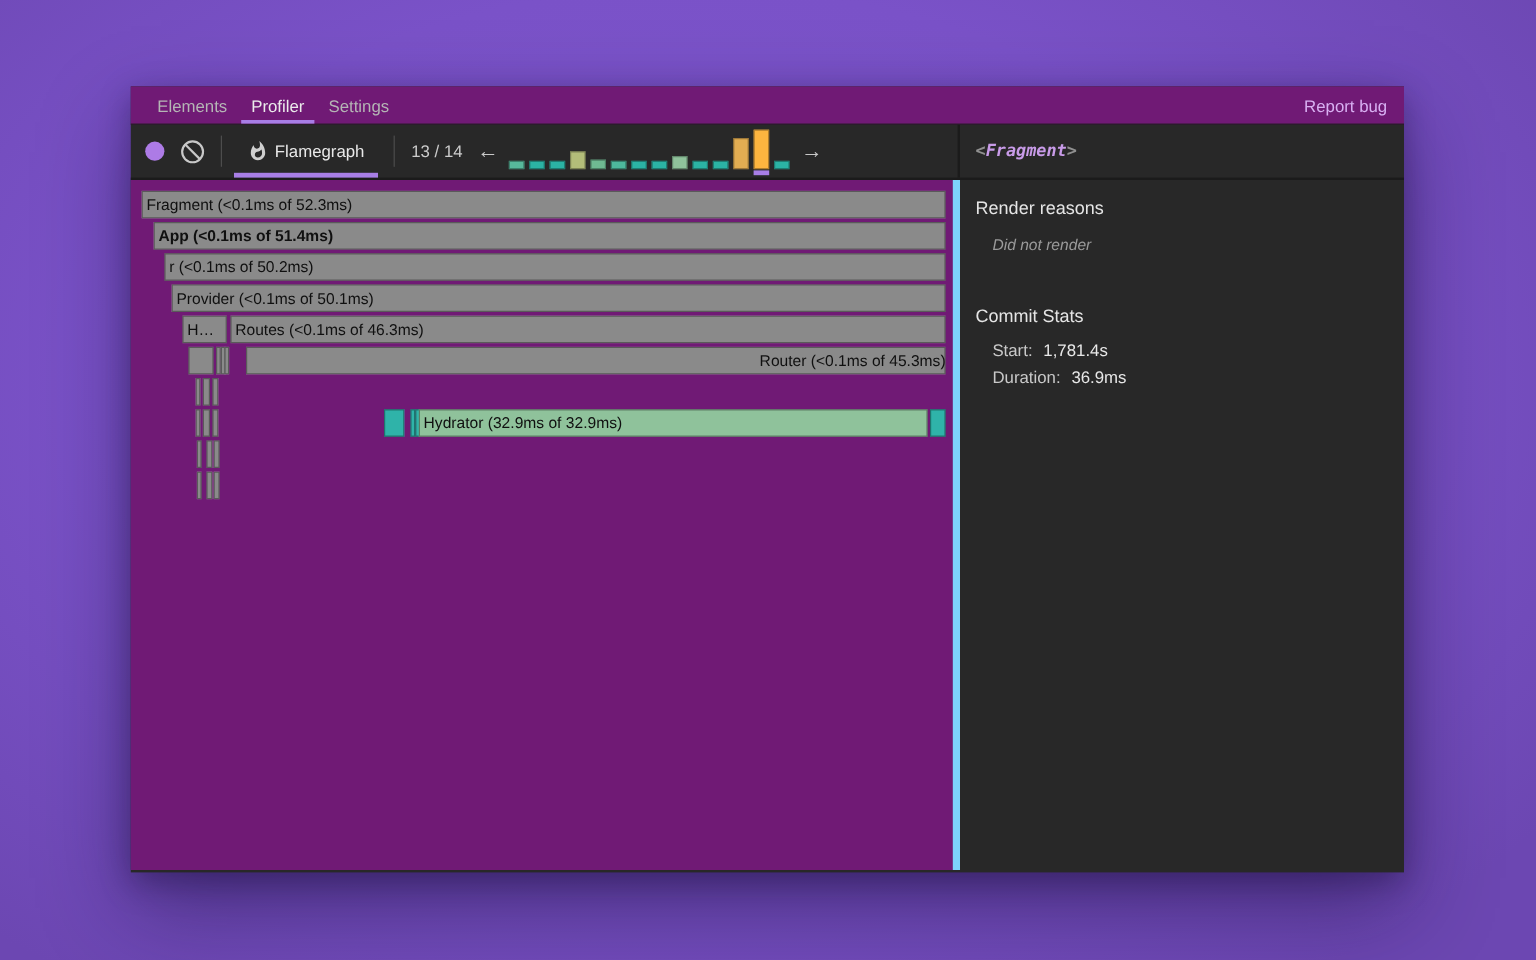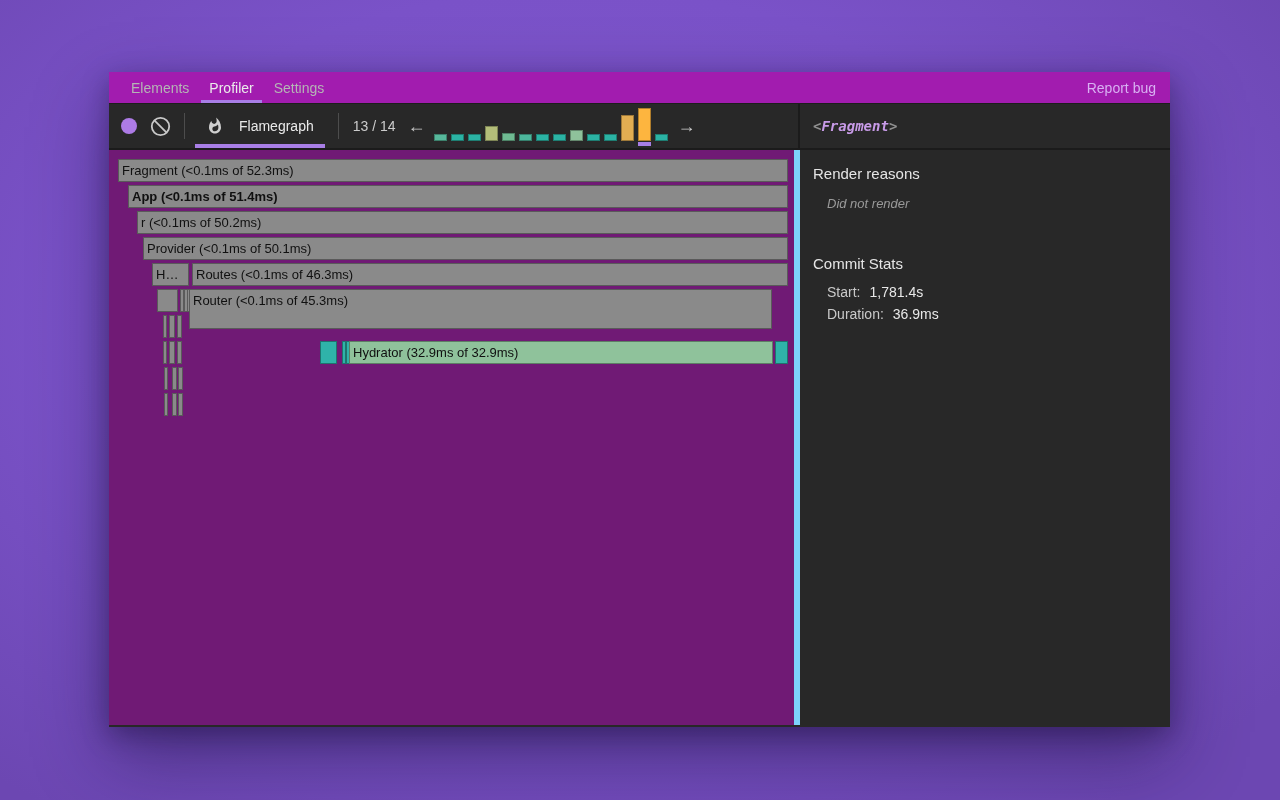--- a/index.html
+++ b/index.html
@@ -8,21 +8,21 @@
     font-family: "Liberation Sans", sans-serif;
     background: radial-gradient(ellipse 900px 600px at 45% 40%, #7f58cf 0%, #7a52c8 55%, #6c47b2 100%);
   }
   .window {
     position: absolute; left: 109px; top: 72px; width: 1061px; height: 655px;
     background: #282828;
     box-shadow: 0 30px 70px rgba(20,10,50,0.45), 0 8px 24px rgba(20,10,50,0.35);
   }
   
   .tabbar {
-    height: 32px; background: #a21caf; border-bottom: 1px solid #1d1d1d;
+    height: 32px; background: #701a75; border-bottom: 1px solid #1d1d1d;
     display: flex; align-items: stretch; padding-left: 12px;
   }
   .tab {
     position: relative; display: flex; align-items: center;
     padding: 0 10px; font-size: 14px; color: #b5b5b5; cursor: default;
   }
   .tab.active { color: #ebebeb; }
   .tab.active .tab-underline {
     position: absolute; left: 2px; right: 2px; bottom: 0; height: 3px; background: #a87ee6;
   }
@@ -38,21 +38,21 @@
     border-right: 2px solid #1b1b1b; padding-left: 12px;
   }
   .record-dot {
     width: 16px; height: 16px; border-radius: 50%; background: #ad7be6; flex: none;
   }
   .icon-btn { display: flex; align-items: center; justify-content: center; flex: none; }
   .clear-btn { margin-left: 13px; }
   .vsep { width: 1px; height: 26px; background: #4d4d4d; margin: 0 10px 0 13px; flex: none; }
   .viewtab {
     position: relative; height: 100%; display: flex; align-items: center;
-    padding: 0 11px; gap: 15px; font-size: 14px; color: #c4c4c4; flex: none; text-align: right;
+    padding: 0 11px; gap: 5px; font-size: 14px; color: #c4c4c4; flex: none; text-align: right;
   }
   .viewtab.active { color: #e9e9e9; }
   .viewtab.active .view-underline {
     position: absolute; left: 0; right: 0; bottom: 0; height: 4px; background: #a87ee6;
   }
   .counter { font-size: 14px; color: #cccccc; margin: 0 6px 0 4px; flex: none; }
   .nav-arrow { font-size: 18px; color: #c8c8c8; flex: none; padding: 0 6px; }
   
   .commit-bars {
     display: flex; align-items: flex-end; gap: 4px;
@@ -205,21 +205,21 @@
         <div class="fbar gray" style="left: 9px; top: 9px; width: 670px; height: 23px;">Fragment (&lt;0.1ms of 52.3ms)</div>
         <div class="fbar gray" style="left: 19px; top: 35px; width: 660px; height: 23px; font-weight: bold;">App (&lt;0.1ms of 51.4ms)</div>
         <div class="fbar gray" style="left: 28px; top: 61px; width: 651px; height: 23px;">r (&lt;0.1ms of 50.2ms)</div>
         <div class="fbar gray" style="left: 34px; top: 87px; width: 645px; height: 23px;">Provider (&lt;0.1ms of 50.1ms)</div>
         <div class="fbar gray" style="left: 43px; top: 113px; width: 37px; height: 23px;">H…</div>
         <div class="fbar gray" style="left: 83px; top: 113px; width: 596px; height: 23px;">Routes (&lt;0.1ms of 46.3ms)</div>
         <div class="fbar gray" style="left: 48px; top: 139px; width: 21px; height: 23px;"></div>
         <div class="fbar gray" style="left: 71px; top: 139px; width: 2px; height: 23px;"></div>
         <div class="fbar gray" style="left: 75px; top: 139px; width: 2px; height: 23px;"></div>
         <div class="fbar gray" style="left: 78px; top: 139px; width: 2px; height: 23px;"></div>
-        <div class="fbar gray" style="left: 80px; top: 139px; width: 583px; height: 40px;">Router (&lt;0.1ms of 45.3ms)</div>
+        <div class="fbar gray" style="left: 96px; top: 139px; width: 583px; height: 23px; text-align: right;">Router (&lt;0.1ms of 45.3ms)</div>
         <div class="fbar gray" style="left: 54px; top: 165px; width: 4px; height: 23px;"></div>
         <div class="fbar gray" style="left: 60px; top: 165px; width: 6px; height: 23px;"></div>
         <div class="fbar gray" style="left: 68px; top: 165px; width: 5px; height: 23px;"></div>
         <div class="fbar gray" style="left: 54px; top: 191px; width: 4px; height: 23px;"></div>
         <div class="fbar gray" style="left: 60px; top: 191px; width: 6px; height: 23px;"></div>
         <div class="fbar gray" style="left: 68px; top: 191px; width: 5px; height: 23px;"></div>
         <div class="fbar teal" style="left: 211px; top: 191px; width: 17px; height: 23px;"></div>
         <div class="fbar teal" style="left: 233px; top: 191px; width: 2px; height: 23px;"></div>
         <div class="fbar teal" style="left: 237px; top: 191px; width: 2px; height: 23px;"></div>
         <div class="fbar green" style="left: 240px; top: 191px; width: 424px; height: 23px;">Hydrator (32.9ms of 32.9ms)</div>

